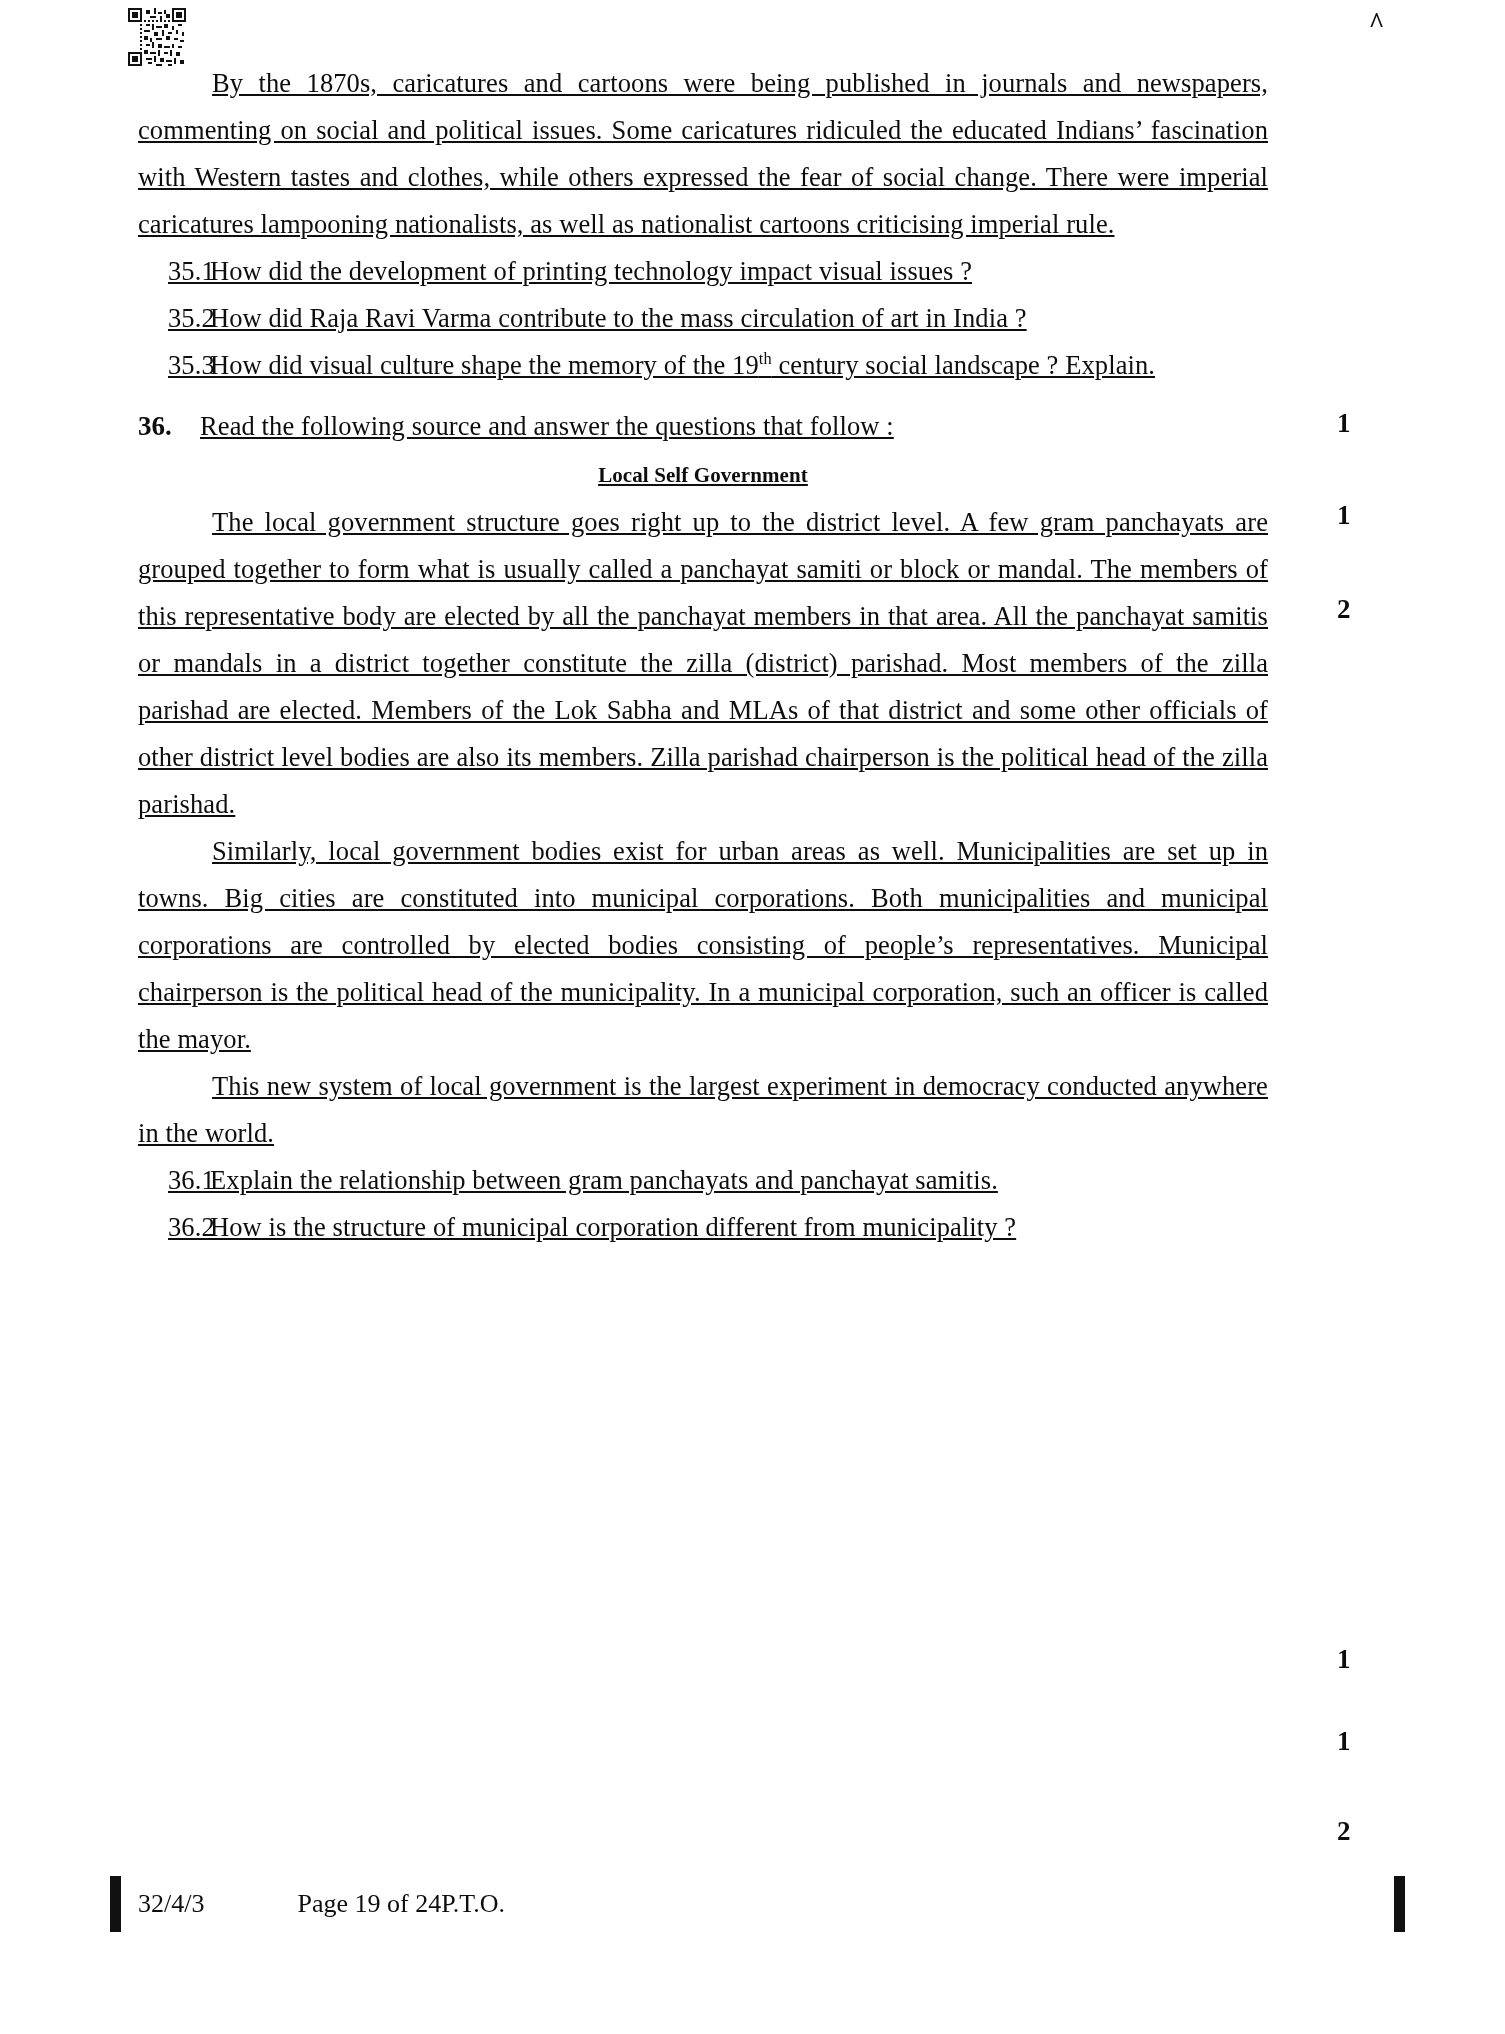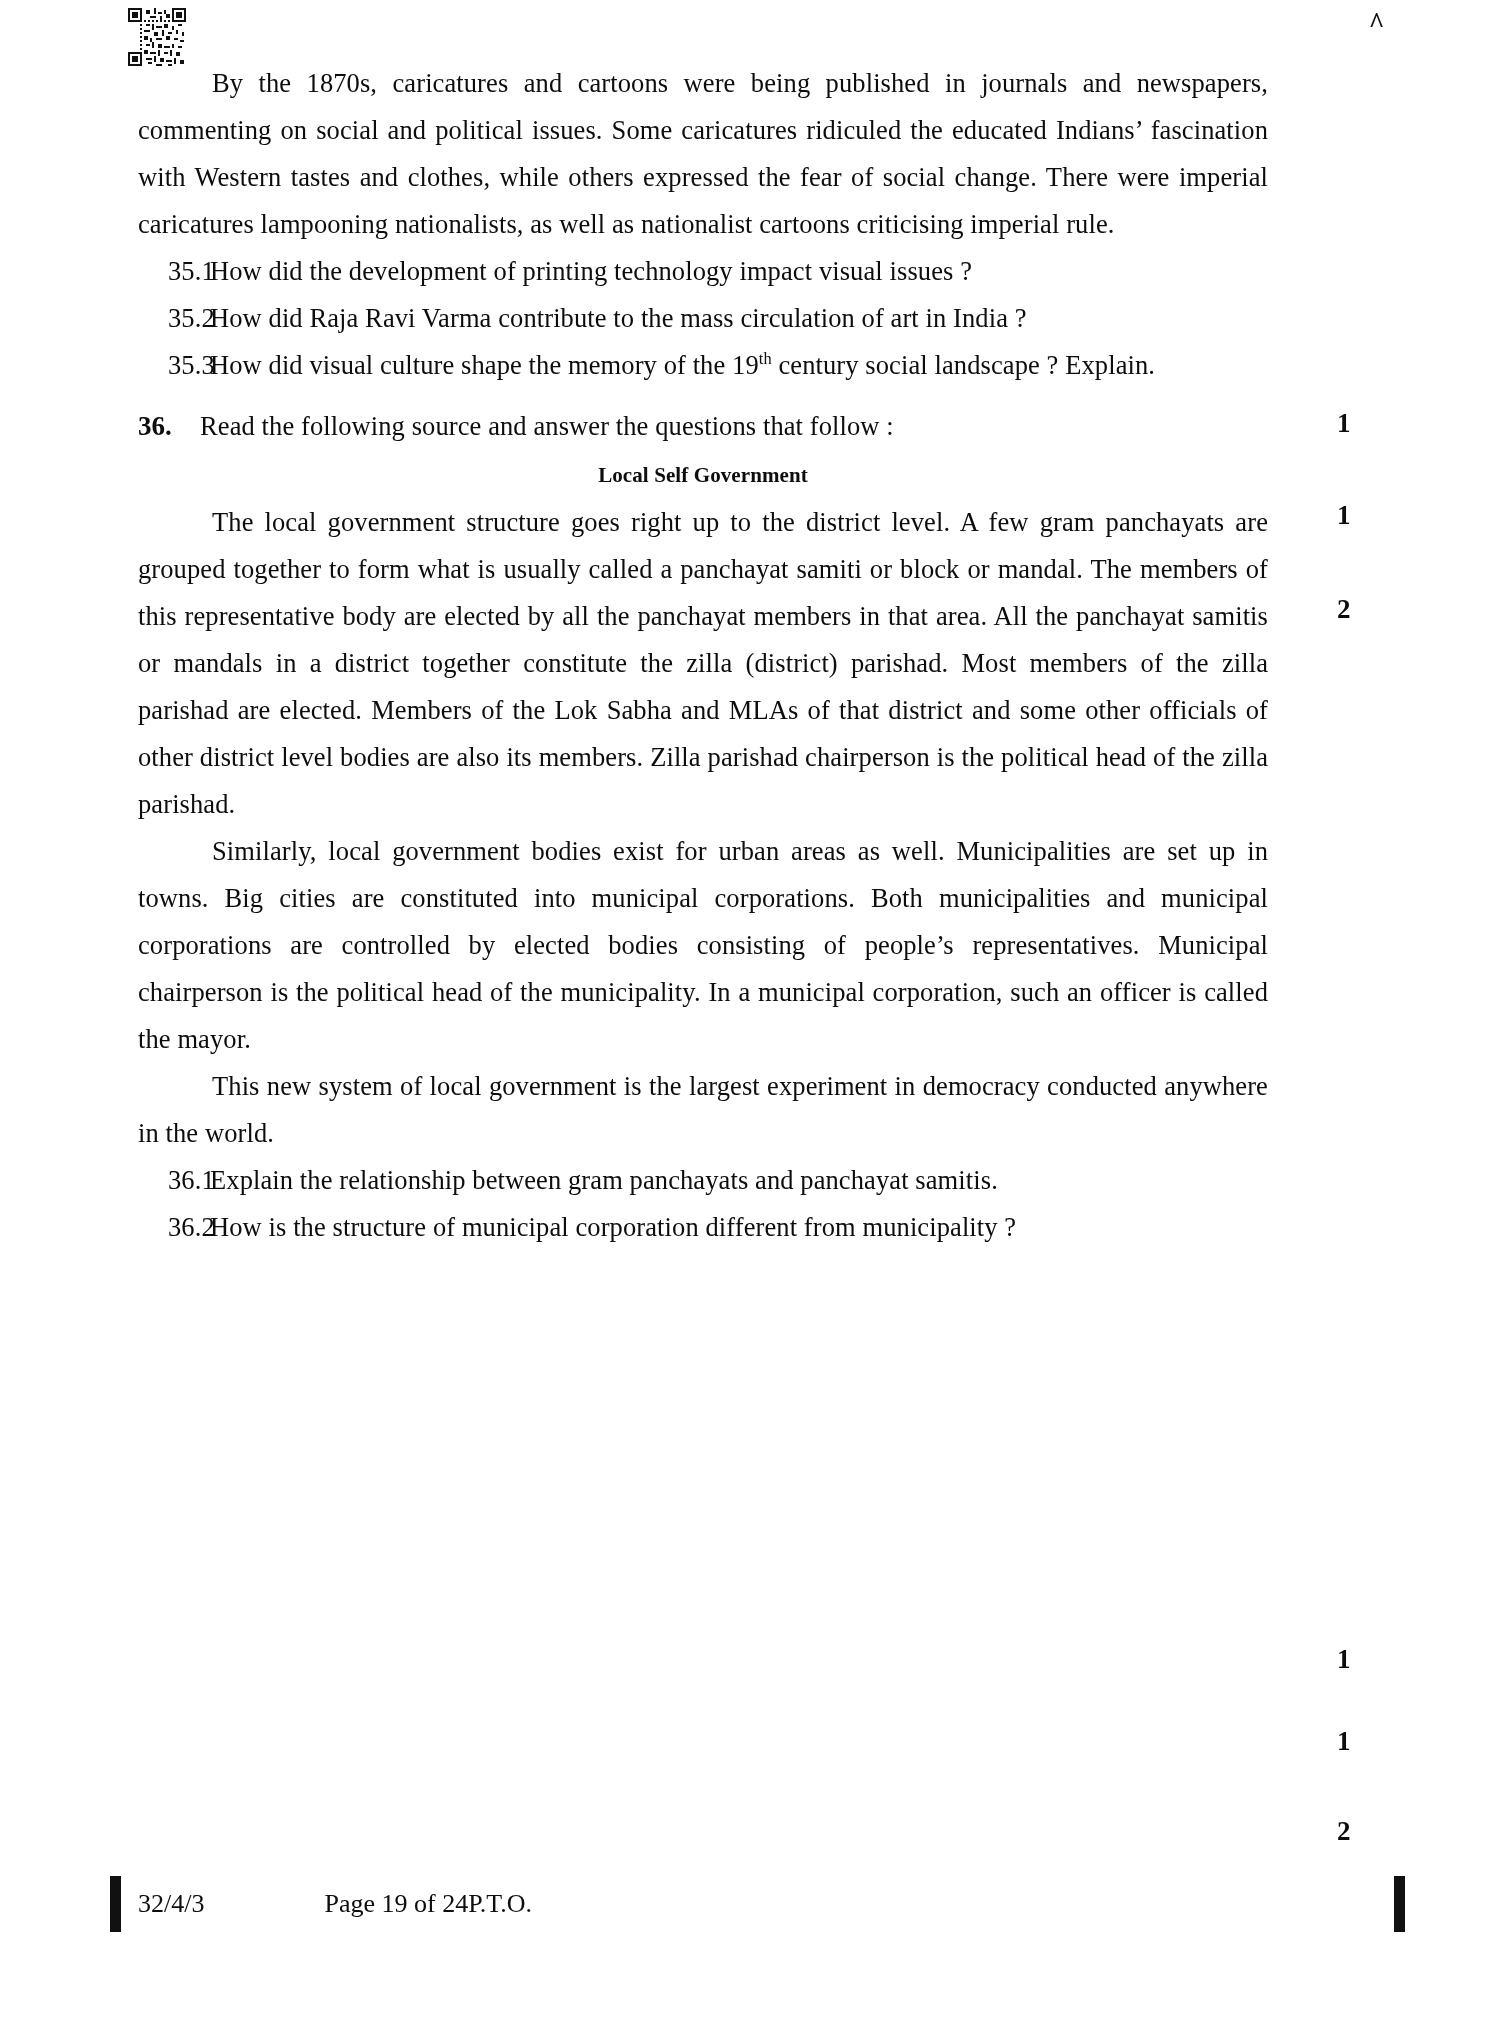--- a/index.html
+++ b/index.html
@@ -50,20 +50,21 @@
     left: 138px;
     top: 60px;
     width: 1130px;
   }
 
   p.para, .qtext, .qno, .heading, .qmain {
     font-size: 26.5px;
     line-height: 47px;
     margin: 0;
     letter-spacing: 0.1px;
+    text-decoration: underline;
   }
 
   p.para {
     text-align: justify;
     text-justify: inter-word;
     text-indent: 74px;
     margin-bottom: 0;
   }
 
   
@@ -155,21 +156,21 @@
   .bar {
     position: absolute;
     top: -6px;
     width: 11px;
     height: 56px;
     background: #111111;
   }
   .bar.left  { left: 110px; }
   .bar.right { right: 100px; }
   .footer-code   { white-space: nowrap; }
-  .footer-page   { white-space: nowrap; margin-left: 120px; }
+  .footer-page   { white-space: nowrap; margin-left: 93px; }
   .footer-pto    { white-space: nowrap; }
 </style>
 </head>
 <body>
 
 <div class="page">
 
   <div class="qr-wrap">
     <svg width="58" height="58" viewBox="0 0 29 29" shape-rendering="crispEdges">
       <rect width="29" height="29" fill="#ffffff"></rect>

